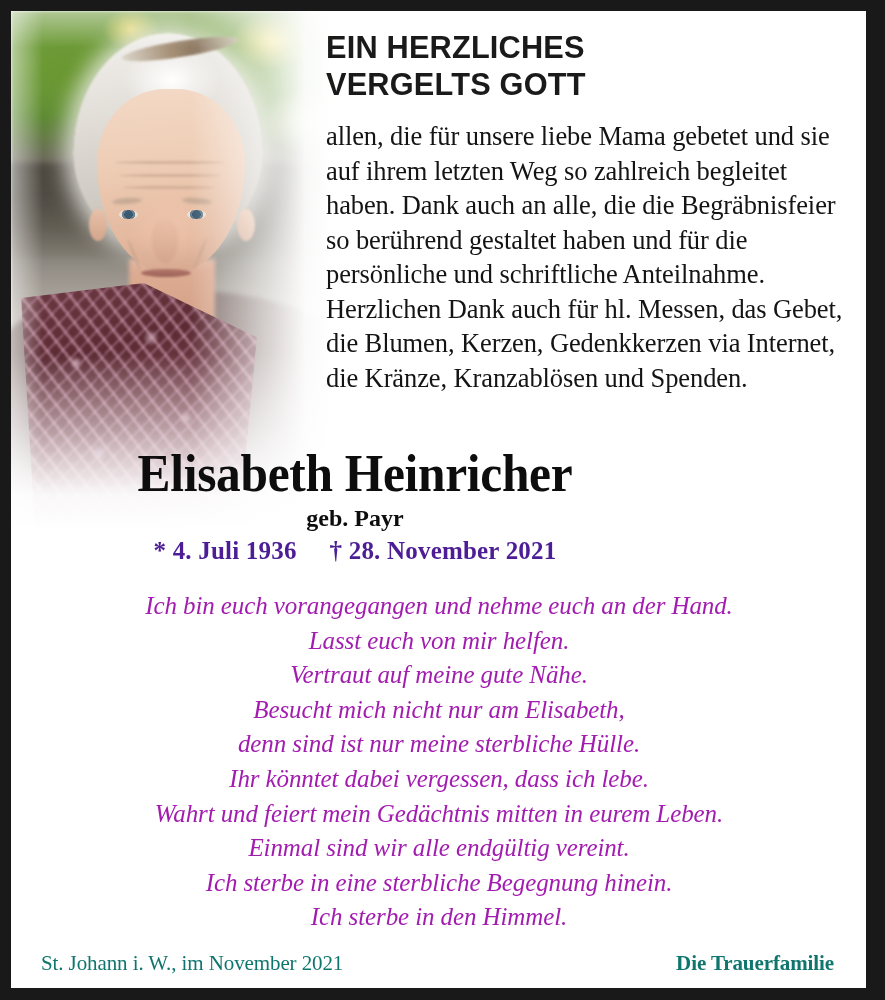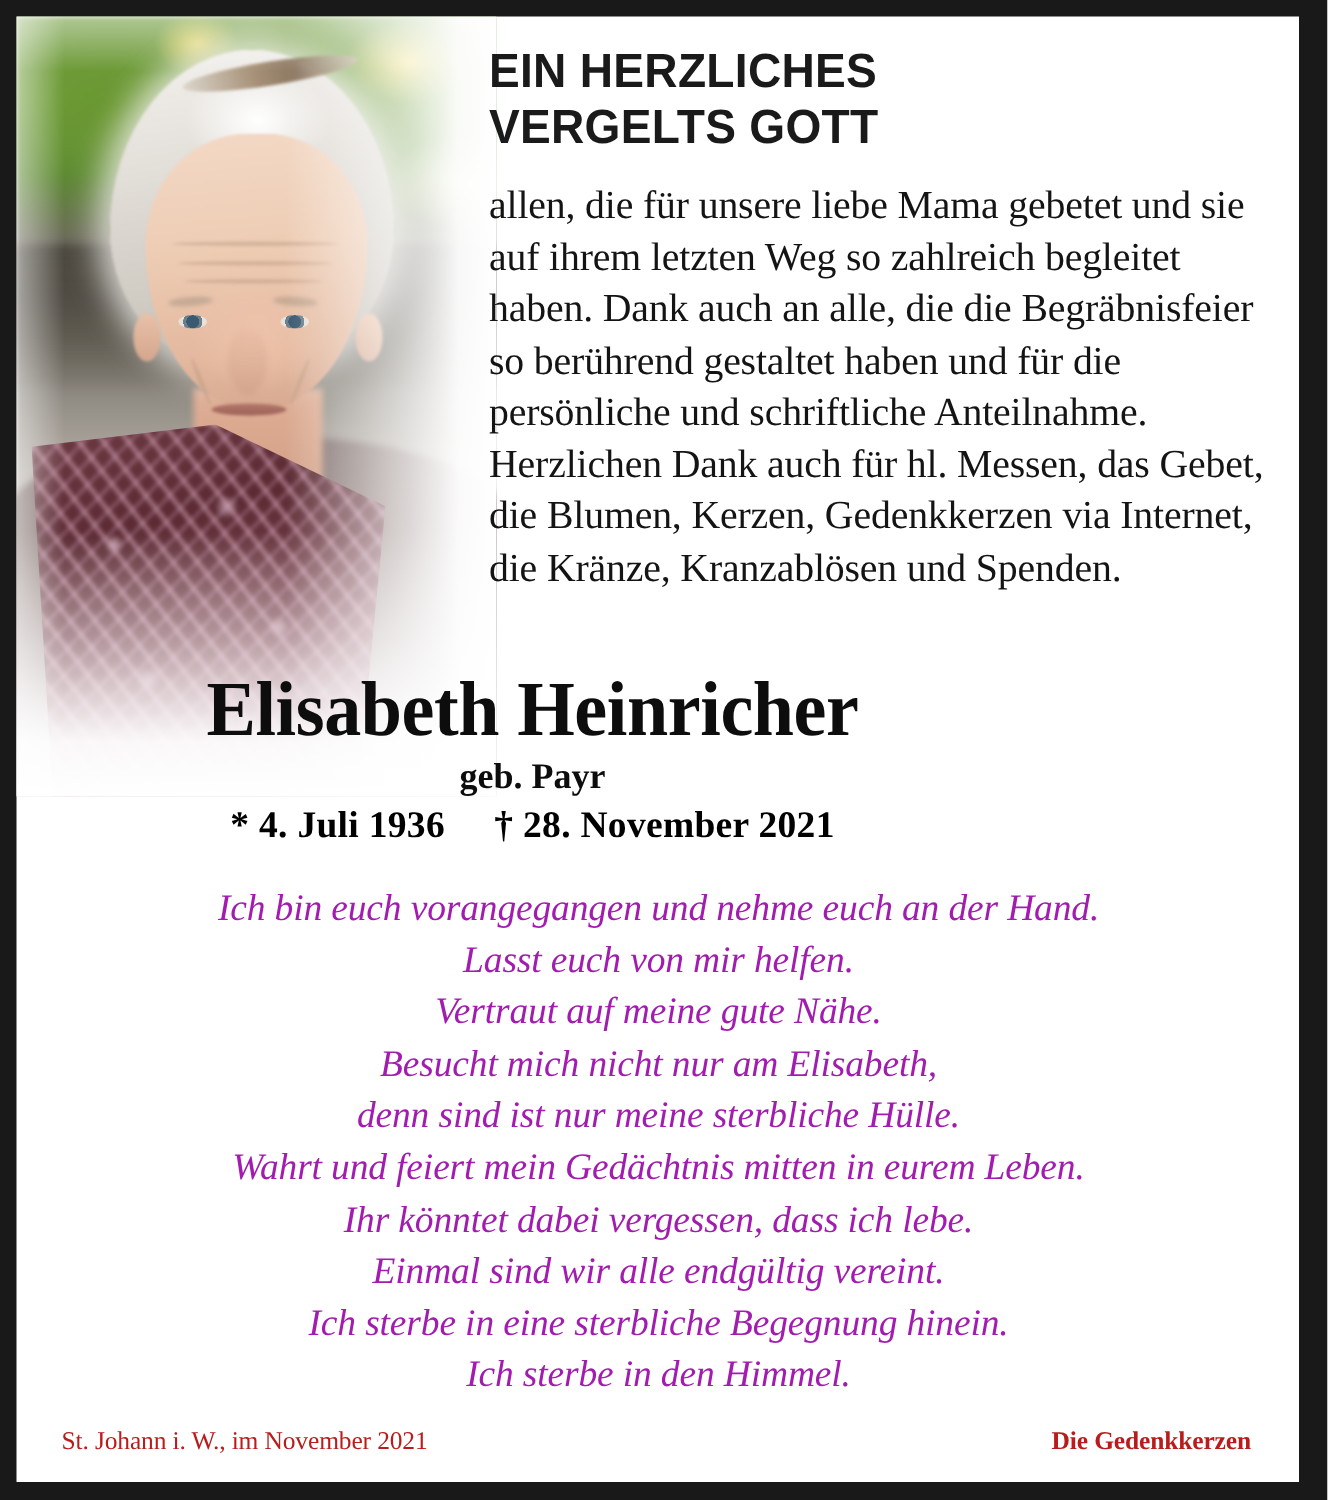--- a/index.html
+++ b/index.html
@@ -269,21 +269,21 @@
     font-size: 24px;
     line-height: 26px;
     font-weight: bold;
     color: #0d0d0d;
     margin: 2px 0 0 0;
   }
   .life-dates {
     font-size: 25px;
     line-height: 30px;
     font-weight: bold;
-    color: #000000;
+    color: #4c1d95;
     margin: 5px 0 0 0;
     letter-spacing: .2px;
   }
   .life-dates .gap { display: inline-block; width: 20px; }
 
   
   .poem {
     position: absolute;
     left: 28px;
     top: 578px;
@@ -299,22 +299,22 @@
 
   
   .footer {
     position: absolute;
     left: 30px;
     right: 32px;
     top: 940px;
     display: flex;
     justify-content: space-between;
     align-items: flex-start;
-    font-size: 17px;
-    color: #b91c1c;
+    font-size: 21px;
+    color: #0f766e;
   }
   .footer-place { font-weight: normal; letter-spacing: -.1px; }
   .footer-family { font-weight: bold; letter-spacing: -.1px; }
 </style>
 </head>
 <body>
 
 <div class="obituary">
   <div class="card">
 
@@ -365,27 +365,27 @@
         <span>28. November 2021</span>
       </div>
     </div>
 
     <div class="poem">
       <span class="line">Ich bin euch vorangegangen und nehme euch an der Hand.</span>
       <span class="line">Lasst euch von mir helfen.</span>
       <span class="line">Vertraut auf meine gute Nähe.</span>
       <span class="line">Besucht mich nicht nur am Elisabeth,</span>
       <span class="line">denn sind ist nur meine sterbliche Hülle.</span>
+      <span class="line">Ihr könntet dabei vergessen, dass ich lebe.</span>
       <span class="line">Wahrt und feiert mein Gedächtnis mitten in eurem Leben.</span>
-      <span class="line">Ihr könntet dabei vergessen, dass ich lebe.</span>
       <span class="line">Einmal sind wir alle endgültig vereint.</span>
       <span class="line">Ich sterbe in eine sterbliche Begegnung hinein.</span>
       <span class="line">Ich sterbe in den Himmel.</span>
     </div>
 
     <div class="footer">
       <span class="footer-place">St. Johann i. W., im November 2021</span>
-      <span class="footer-family">Die Gedenkkerzen</span>
+      <span class="footer-family">Die Trauerfamilie</span>
     </div>
 
   </div>
 
 </div>
 
 </body></html>

